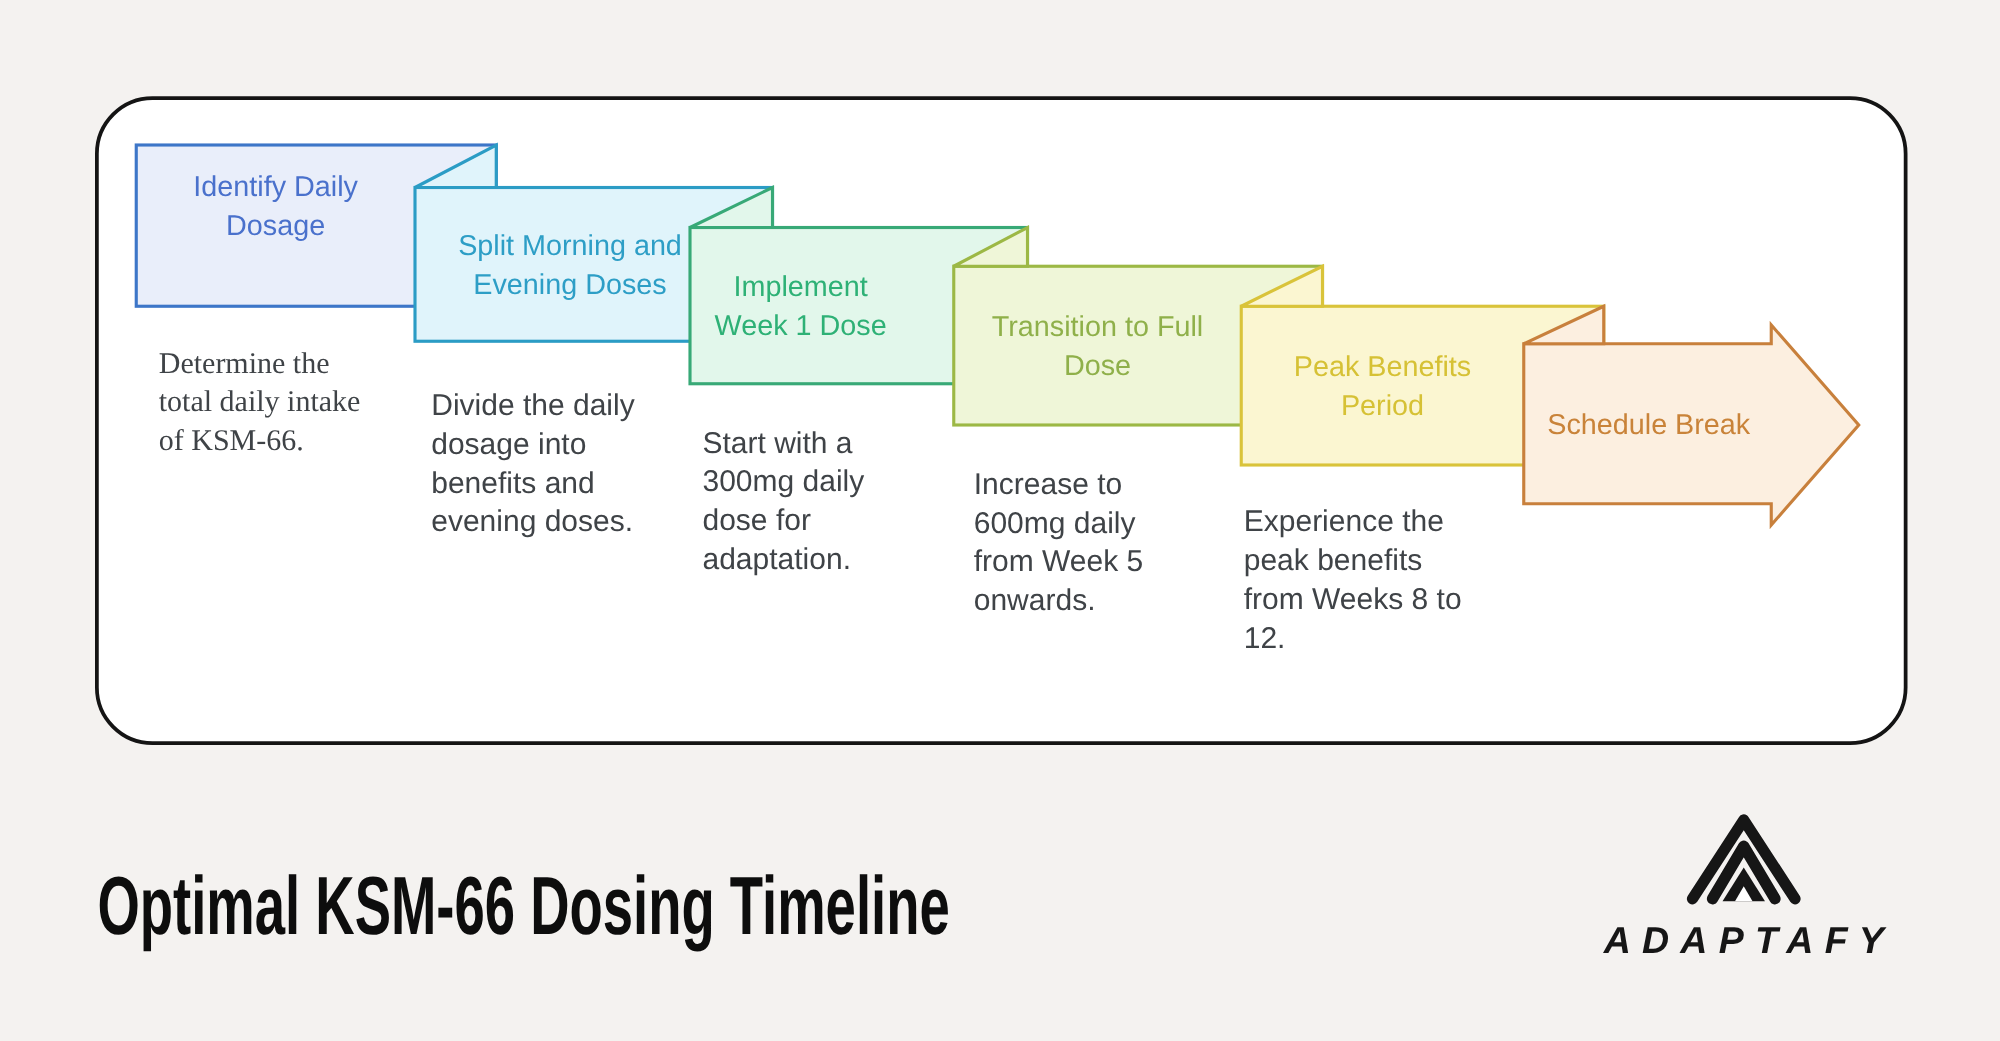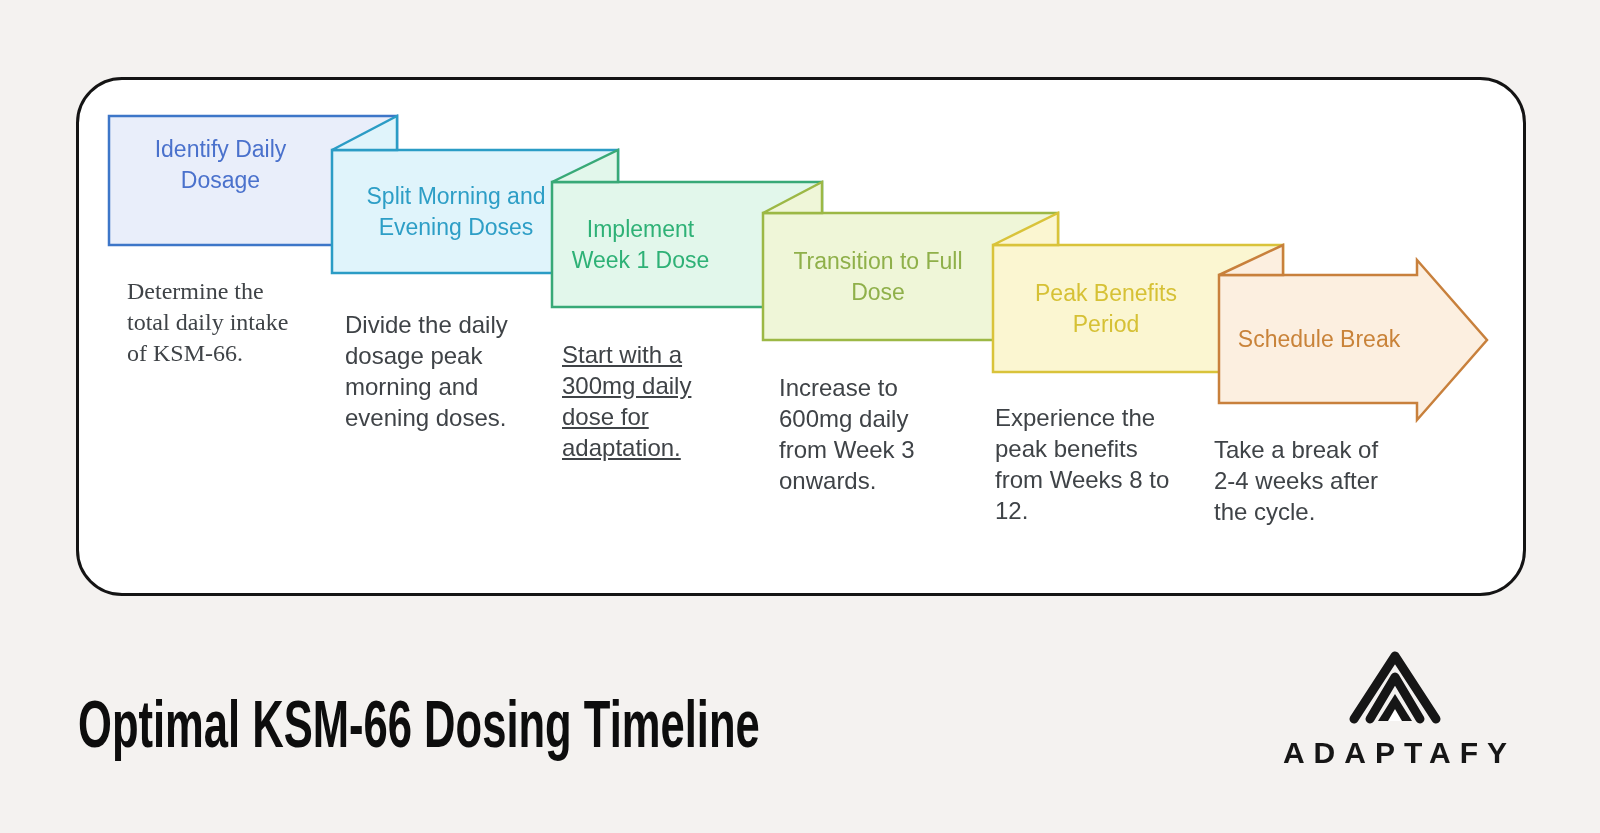--- a/index.html
+++ b/index.html
@@ -8,21 +8,21 @@
   .card{position:absolute;left:76px;top:77px;width:1444px;height:513px;background:#ffffff;
         border:3px solid #141414;border-radius:46px;}
   .shapes{position:absolute;left:0;top:0;}
   .step-title{position:absolute;display:flex;align-items:center;justify-content:center;
               text-align:center;font-size:23px;line-height:31px;font-weight:400;}
   .s1{color:#4a71cc}.s2{color:#2d9ec6}.s3{color:#2eb176}
   .s4{color:#8fb04a}.s5{color:#d6c135}.s6{color:#c98339}
   .step-desc{position:absolute;font-size:24px;line-height:31px;color:#3f4347;text-align:left;}
   .footer-title{position:absolute;left:78px;top:686px;font-size:66px;font-weight:700;color:#0d0d0d;
                 white-space:nowrap;transform:scaleX(0.66);transform-origin:left top;letter-spacing:0px;}
-  .logo{position:absolute;left:1270px;top:646px;width:250px;text-align:center;}
+  .logo{position:absolute;left:1270px;top:646px;width:250px;text-align:center;font-style:italic;}
   .logo-symbol{display:block;margin:0 auto;}
   .logo-word{display:block;margin-top:10px;font-size:30px;font-weight:700;color:#161616;
              letter-spacing:9px;text-indent:9px;white-space:nowrap;}
 </style>
 </head>
 <body>
 
 <div class="stage">
 
   <div class="card"></div>
@@ -50,25 +50,24 @@
   </svg>
 
   <div class="step-title s1" style="left:109px;top:116px;width:223px;height:98px;padding:0 26px;box-sizing:border-box;">Identify Daily Dosage</div>
   <div class="step-title s2" style="left:332px;top:150px;width:220px;height:123px;padding:0 18px;box-sizing:border-box;margin-left:14px;">Split Morning and Evening Doses</div>
   <div class="step-title s3" style="left:552px;top:182px;width:177px;height:125px;padding:0 14px;box-sizing:border-box;">Implement Week 1 Dose</div>
   <div class="step-title s4" style="left:763px;top:213px;width:230px;height:127px;padding:0 22px;box-sizing:border-box;">Transition to Full Dose</div>
   <div class="step-title s5" style="left:993px;top:245px;width:226px;height:127px;padding:0 22px;box-sizing:border-box;">Peak Benefits Period</div>
   <div class="step-title s6" style="left:1219px;top:275px;width:200px;height:128px;">Schedule Break</div>
 
   <div class="step-desc" style="left:127px;top:276px;width:180px;font-family:Liberation Serif, serif;">Determine the total daily intake of KSM-66.</div>
-  <div class="step-desc" style="left:345px;top:309px;width:186px;">Divide the daily dosage peak morning and evening doses.</div>
-  <div class="step-desc" style="left:562px;top:339px;width:162px;text-decoration:underline;">Start with a 300mg daily dose for adaptation.</div>
-  <div class="step-desc" style="left:779px;top:372px;width:168px;">Increase to 600mg daily from Week 3 onwards.</div>
+  <div class="step-desc" style="left:345px;top:309px;width:186px;">Divide the daily dosage into benefits and evening doses.</div>
+  <div class="step-desc" style="left:562px;top:339px;width:162px;">Start with a 300mg daily dose for adaptation.</div>
+  <div class="step-desc" style="left:779px;top:372px;width:168px;">Increase to 600mg daily from Week 5 onwards.</div>
   <div class="step-desc" style="left:995px;top:402px;width:182px;">Experience the peak benefits from Weeks 8 to 12.</div>
-  <div class="step-desc" style="left:1214px;top:434px;width:192px;">Take a break of 2-4 weeks after the cycle.</div>
 
   <div class="footer-title">Optimal KSM-66 Dosing Timeline</div>
 
   <div class="logo">
     <svg class="logo-symbol" width="100" height="80" viewBox="0 0 100 80">
       <g fill="none" stroke="#161616" stroke-width="9" stroke-linecap="round" stroke-linejoin="round">
         <path d="M9 73 L50 10 L91 73"></path>
         <path d="M25 73 L50 31 L75 73"></path>
       </g>
       <path d="M50 48 L67 75 L33 75 Z" fill="#161616"></path>

